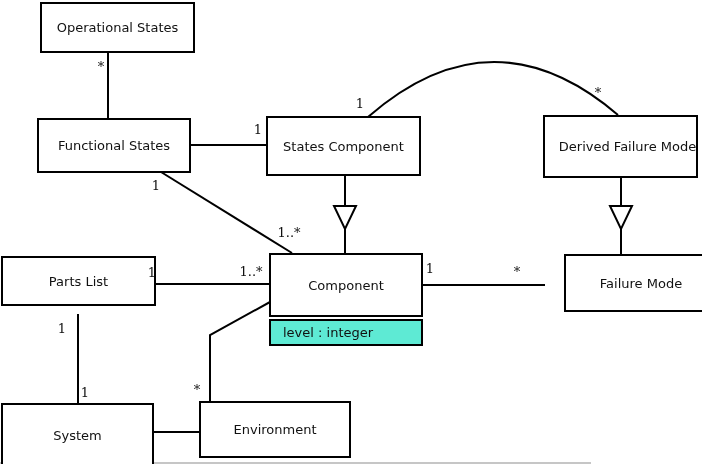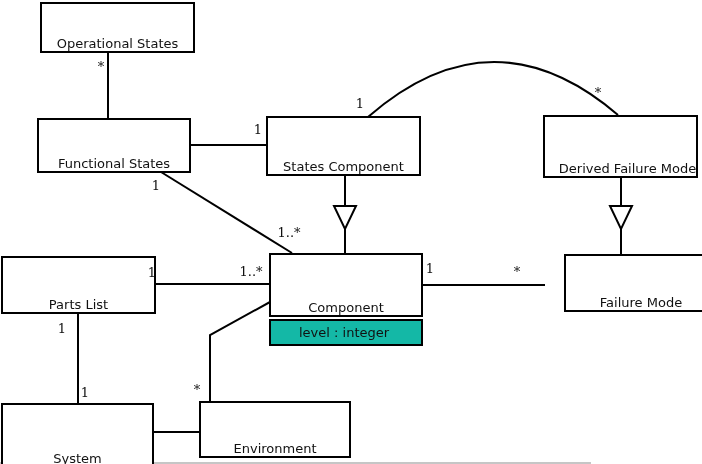--- a/index.html
+++ b/index.html
@@ -15,36 +15,36 @@
     position: absolute;
     left: 0; top: 0;
     width: 702px; height: 464px;
   }
   .uml-class {
     position: absolute;
     box-sizing: border-box;
     border: 2px solid #000;
     background: #fff;
     display: flex;
-    align-items: flex-end;
+    align-items: center;
     justify-content: center;
     font-size: 13px;
     color: #111;
     z-index: 2;
   }
   .uml-class .cls-label { white-space: nowrap; }
   .uml-attr {
     position: absolute;
     box-sizing: border-box;
     border: 2px solid #000;
-    background: #14b8a6;
+    background: #5eead4;
     display: flex;
     align-items: center;
     justify-content: flex-start;
-    padding-left: 28px;
+    padding-left: 12px;
     font-size: 13px;
     color: #111;
     z-index: 2;
   }
   .mult {
     position: absolute;
     transform: translate(-50%, -50%);
     font-family: "DejaVu Serif", serif;
     font-size: 13px;
     color: #111;
@@ -98,21 +98,21 @@
   </div>
 
   <div class="uml-class" style="left:266px; top:116px; width:155px; height:60px;">
     <span class="cls-label">States Component</span>
   </div>
 
   <div class="uml-class" style="left:543px; top:115px; width:155px; height:63px;padding-left:14px;">
     <span class="cls-label">Derived Failure Mode</span>
   </div>
 
-  <div class="uml-class" style="left:1px; top:256px; width:155px; height:58px;">
+  <div class="uml-class" style="left:1px; top:256px; width:155px; height:50px;">
     <span class="cls-label">Parts List</span>
   </div>
 
   <div class="uml-class" style="left:269px; top:253px; width:154px; height:64px;">
     <span class="cls-label">Component</span>
   </div>
   <div class="uml-attr" style="left:269px; top:319px; width:154px; height:27px;">
     <span>level : integer</span>
   </div>
 

